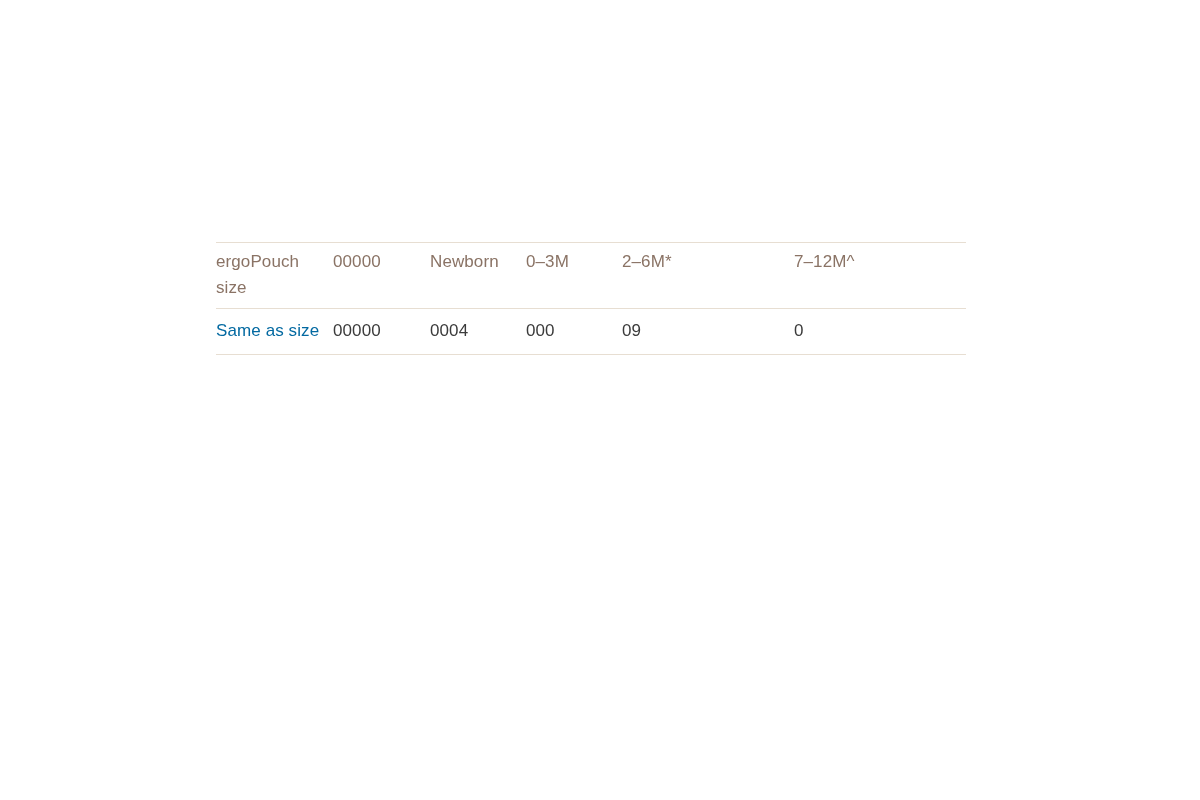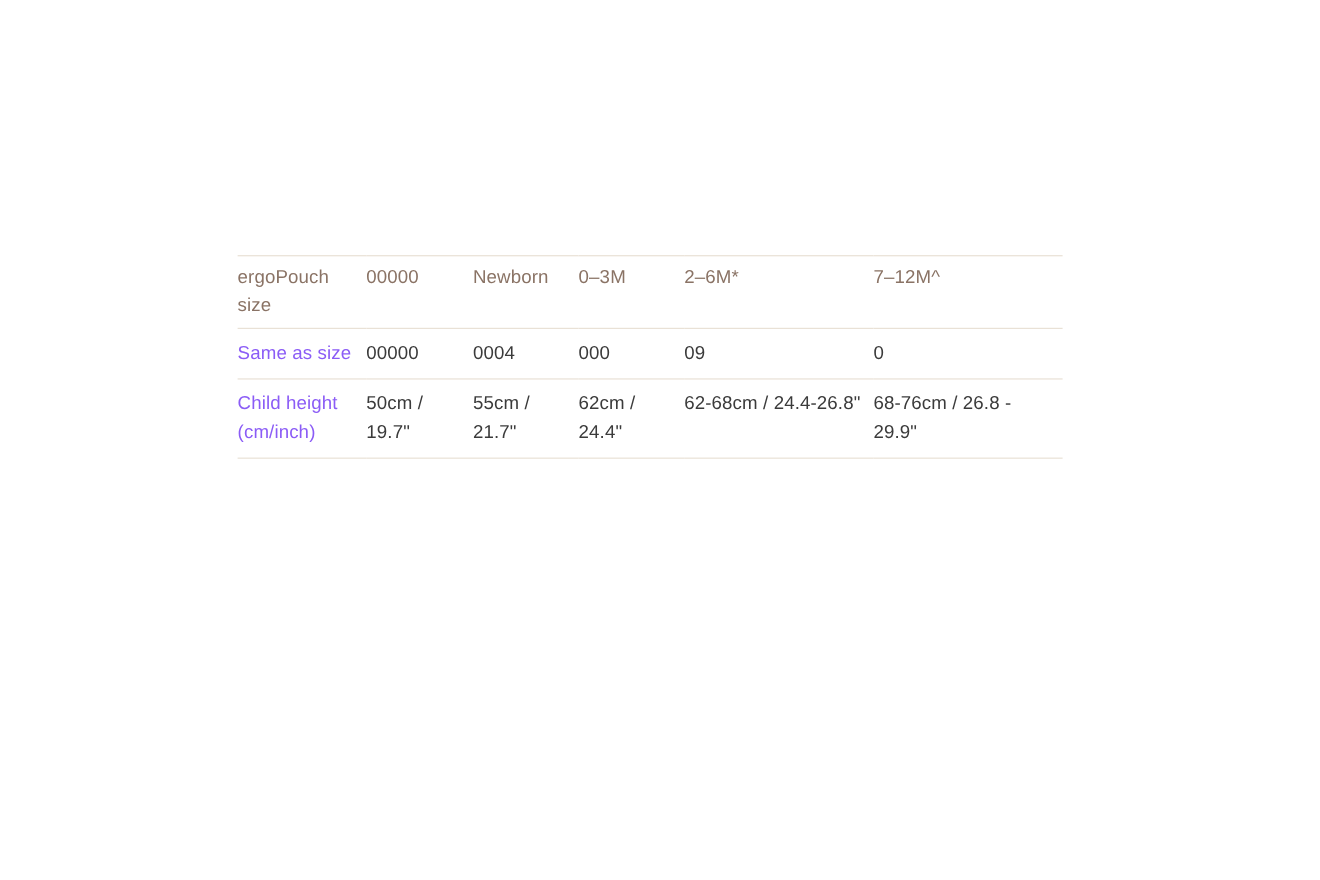--- a/index.html
+++ b/index.html
@@ -7,21 +7,21 @@
     padding: 0;
     background: #ffffff;
     width: 1200px;
     height: 800px;
     overflow: hidden;
     font-family: "Liberation Sans", sans-serif;
   }
   .chart-wrap {
     position: absolute;
     left: 216px;
-    top: 232px;
+    top: 242px;
     width: 750px;
   }
   table.size-chart {
     width: 750px;
     border-collapse: collapse;
     table-layout: fixed;
     font-size: 17px;
     line-height: 26px;
     letter-spacing: 0.1px;
   }
@@ -44,21 +44,21 @@
     text-align: left;
     font-weight: normal;
     padding: 9px 8px 10px 0;
     word-wrap: break-word;
   }
   table.size-chart thead th {
     padding: 6px 8px 7px 0;
     color: #8a7365;
   }
   td.row-label {
-    color: #8b5cf6;
+    color: #0369a1;
   }
   td.cell-value {
     color: #3b3b3b;
   }
 </style>
 </head>
 <body>
 
 <div class="chart-wrap">
   <table class="size-chart">
@@ -82,23 +82,15 @@
     </thead>
     <tbody>
       <tr>
         <td class="row-label">Same as size</td>
         <td class="cell-value">00000</td>
         <td class="cell-value">0004</td>
         <td class="cell-value">000</td>
         <td class="cell-value">09</td>
         <td class="cell-value">0</td>
       </tr>
-      <tr>
-        <td class="row-label">Child height (cm/inch)</td>
-        <td class="cell-value">50cm / 19.7"</td>
-        <td class="cell-value">55cm / 21.7"</td>
-        <td class="cell-value">62cm / 24.4"</td>
-        <td class="cell-value">62-68cm / 24.4-26.8"</td>
-        <td class="cell-value">68-76cm / 26.8 - 29.9"</td>
-      </tr>
     </tbody>
   </table>
 </div>
 
 </body></html>

